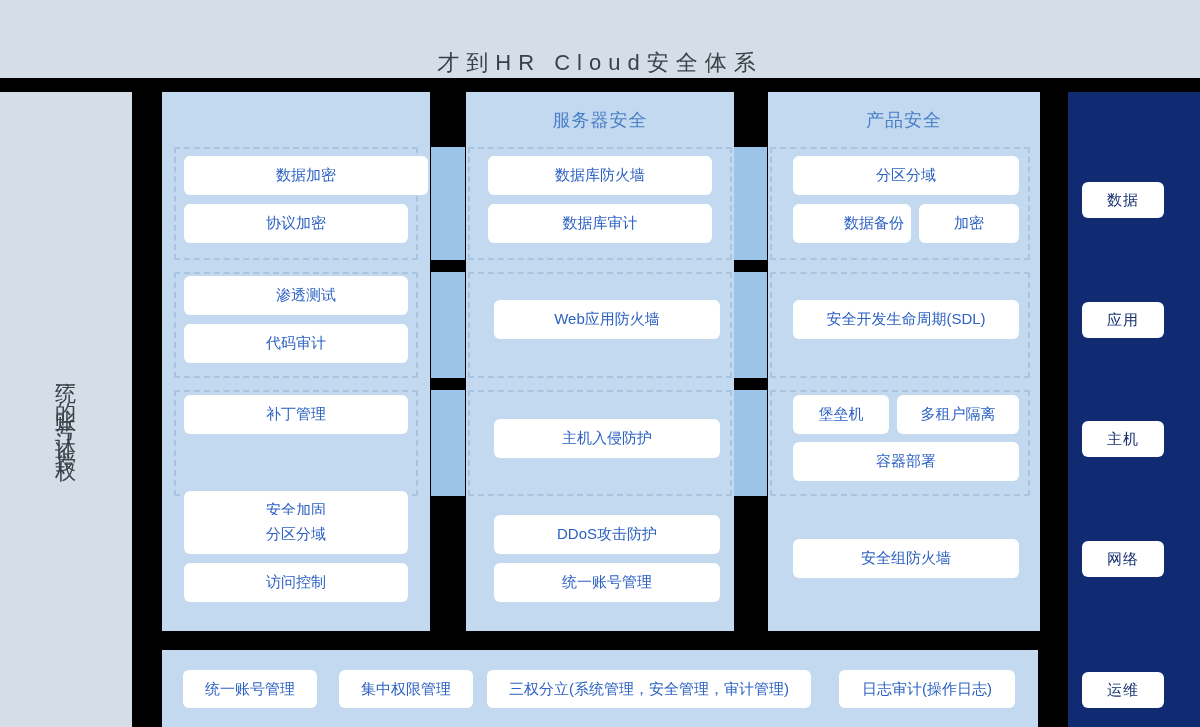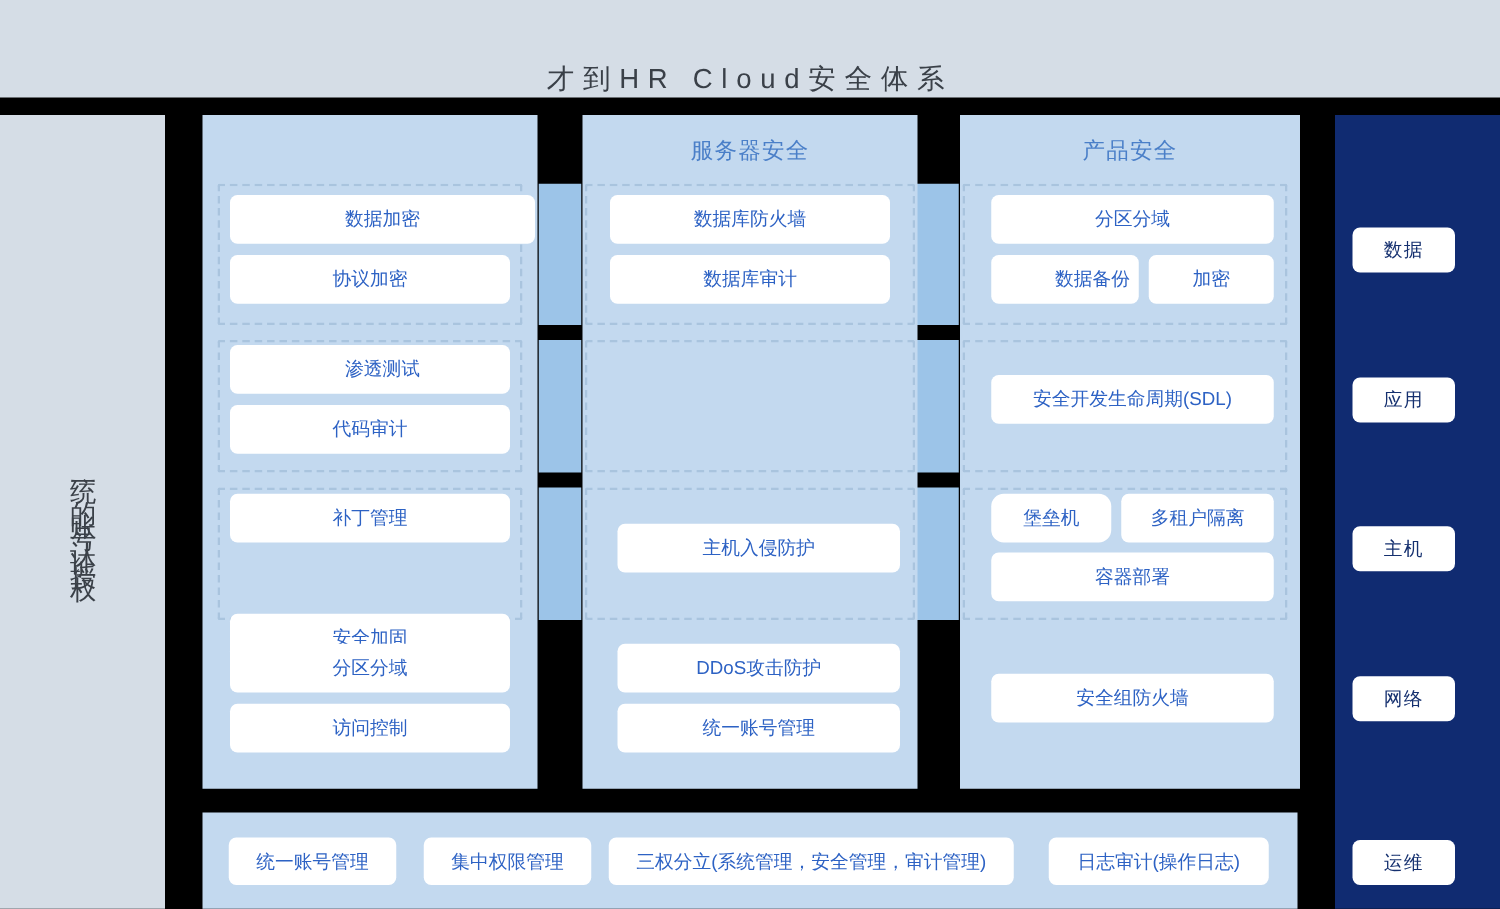--- a/index.html
+++ b/index.html
@@ -153,41 +153,42 @@
   </div>
 
   <div class="column" id="col-1">
     <div class="col-header">服务器安全</div>
 
     <div class="group" style="left:2px;top:55px;width:264px;height:113px;"></div>
     <div class="item" style="left:22px;top:64px;width:224px;height:39px;">数据库防火墙</div>
     <div class="item" style="left:22px;top:112px;width:224px;height:39px;">数据库审计</div>
 
     <div class="group" style="left:2px;top:180px;width:264px;height:106px;"></div>
+    <div class="item" style="left:28px;top:208px;width:226px;height:39px;">Web应用防火墙</div>
 
     <div class="group" style="left:2px;top:298px;width:264px;height:106px;"></div>
     <div class="item" style="left:28px;top:327px;width:226px;height:39px;">主机入侵防护</div>
 
     <div class="item" style="left:28px;top:423px;width:226px;height:39px;">DDoS攻击防护</div>
     <div class="item" style="left:28px;top:471px;width:226px;height:39px;">统一账号管理</div>
   </div>
 
   <div class="column" id="col-2">
     <div class="col-header">产品安全</div>
 
     <div class="group" style="left:2px;top:55px;width:260px;height:113px;"></div>
     <div class="item" style="left:25px;top:64px;width:226px;height:39px;">分区分域</div>
     <div class="item" style="left:25px;top:112px;width:118px;height:39px;padding-left:44px;">数据备份</div>
     <div class="item" style="left:151px;top:112px;width:100px;height:39px;">加密</div>
 
     <div class="group" style="left:2px;top:180px;width:260px;height:106px;"></div>
     <div class="item" style="left:25px;top:208px;width:226px;height:39px;">安全开发生命周期(SDL)</div>
 
     <div class="group" style="left:2px;top:298px;width:260px;height:106px;"></div>
-    <div class="item" style="left:25px;top:303px;width:96px;height:39px;border-radius:10px;">堡垒机</div>
+    <div class="item" style="left:25px;top:303px;width:96px;height:39px;">堡垒机</div>
     <div class="item" style="left:129px;top:303px;width:122px;height:39px;">多租户隔离</div>
     <div class="item" style="left:25px;top:350px;width:226px;height:39px;">容器部署</div>
 
     <div class="item" style="left:25px;top:447px;width:226px;height:39px;">安全组防火墙</div>
   </div>
 
 </div>
 
 <div id="right-sidebar">
   <div class="right-pill" id="rp-0">数据</div>

